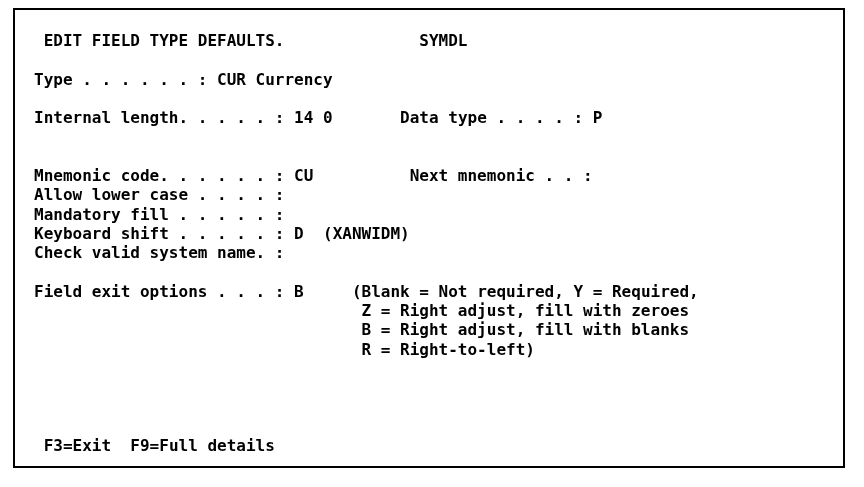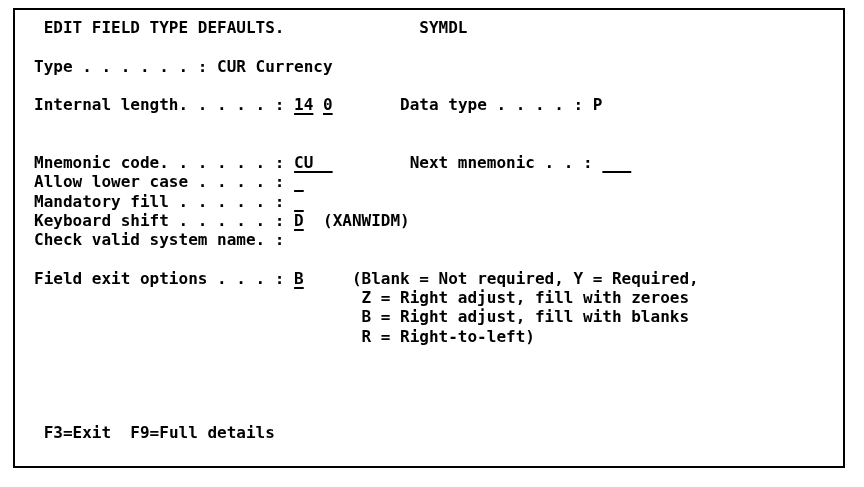--- a/index.html
+++ b/index.html
@@ -20,34 +20,33 @@
     top: 8px;
     width: 832px;
     height: 460px;
     box-sizing: border-box;
     border: 2px solid #000000;
     background: #ffffff;
   }
   .rows {
     position: absolute;
     left: 19px;
-    top: 8px;
+    top: 21px;
     color: #000000;
     font-family: "DejaVu Sans Mono", monospace;
     font-size: 16px;
     font-weight: bold;
     line-height: 19.3px;
     white-space: pre;
   }
   .t-row {
     height: 19.3px;
     white-space: pre;
   }
   .t-input {
-    text-decoration: underline;
     text-decoration-thickness: 2px;
     text-underline-offset: 3px;
     text-decoration-skip-ink: none;
   }
 </style>
 </head>
 <body>
 
 <div class="frame">
   <div class="rows"><div class="t-row"><span class="t-text"> EDIT FIELD TYPE DEFAULTS.</span><span class="t-text">              </span><span class="t-text">SYMDL</span></div><div class="t-row"></div><div class="t-row"><span class="t-text">Type . . . . . . : </span><span class="t-text">CUR Currency</span></div><div class="t-row"></div><div class="t-row"><span class="t-text">Internal length. . . . . : </span><span class="t-input">14</span><span class="t-text"> </span><span class="t-input">0</span><span class="t-text">       </span><span class="t-text">Data type . . . . : </span><span class="t-text">P</span></div><div class="t-row"></div><div class="t-row"></div><div class="t-row"><span class="t-text">Mnemonic code. . . . . . : </span><span class="t-input">CU  </span><span class="t-text">        </span><span class="t-text">Next mnemonic . . : </span><span class="t-input">   </span></div><div class="t-row"><span class="t-text">Allow lower case . . . . : </span><span class="t-input"> </span></div><div class="t-row"><span class="t-text">Mandatory fill . . . . . : </span><span class="t-input"> </span></div><div class="t-row"><span class="t-text">Keyboard shift . . . . . : </span><span class="t-input">D</span><span class="t-text">  (XANWIDM)</span></div><div class="t-row"><span class="t-text">Check valid system name. :</span></div><div class="t-row"></div><div class="t-row"><span class="t-text">Field exit options . . . : </span><span class="t-input">B</span><span class="t-text">     (Blank = Not required, Y = Required,</span></div><div class="t-row"><span class="t-text">                                  Z = Right adjust, fill with zeroes</span></div><div class="t-row"><span class="t-text">                                  B = Right adjust, fill with blanks</span></div><div class="t-row"><span class="t-text">                                  R = Right-to-left)</span></div><div class="t-row"></div><div class="t-row"></div><div class="t-row"></div><div class="t-row"></div><div class="t-row"><span class="t-text"> </span><span class="t-text">F3=Exit</span><span class="t-text">  </span><span class="t-text">F9=Full details</span></div></div>

